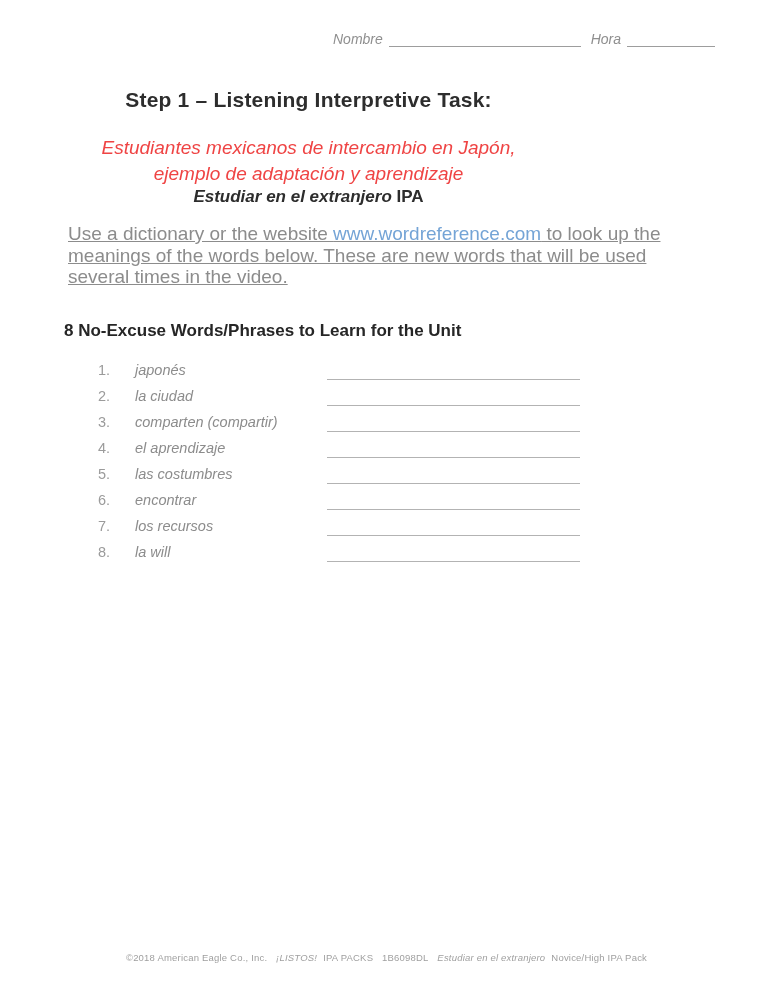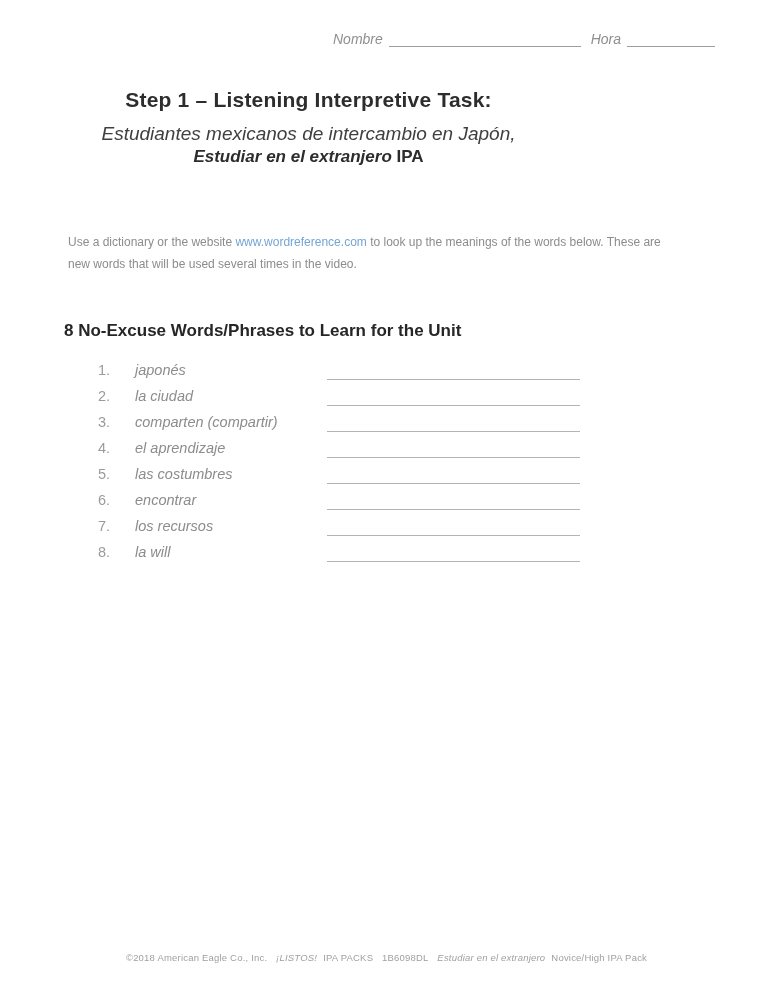--- a/index.html
+++ b/index.html
@@ -20,35 +20,34 @@
   .name-row .lbl{white-space:nowrap;padding-right:6px;}
   .write-line{border-bottom:1px solid #9d9d9d;height:16px;}
   .name-line{flex:1;margin-right:10px;}
   .hora-line{width:88px;}
   
   .title-block{position:absolute;top:88px;left:0;width:617px;text-align:center;}
   .main-title{
     font-size:21px;font-weight:bold;color:#2d2d2d;letter-spacing:.2px;
   }
   .subtitle{
-    margin-top:9px;
-    font-size:19px;font-style:italic;color:#404040;line-height:26px;
+    margin-top:23px;
+    font-size:19px;font-style:italic;color:#ef4444;line-height:26px;
   }
   .unit-title{
     font-size:17px;font-weight:bold;color:#2d2d2d;
   }
   .unit-title .it{font-style:italic;}
   
   .before-video{position:absolute;top:223px;left:68px;width:618px;}
   .section-heading-italic{
     font-size:17px;font-weight:bold;font-style:italic;color:#262626;
   }
   .instructions{
-    margin-top:9px;
-    font-size:12px;color:#8c8c8c;line-height:21.5px;
+    font-size:19px;color:#8c8c8c;line-height:21.5px;text-decoration:underline;
   }
   .instructions .link{color:#74a4d6;text-decoration:none;cursor:pointer;}
   
   .word-list{position:absolute;top:321px;left:64px;width:618px;}
   .section-heading{
     font-size:17px;font-weight:bold;color:#262626;
   }
   .list-rows{margin-top:13px;}
   .list-row{
     display:flex;align-items:flex-end;
@@ -85,20 +84,21 @@
     <span class="lbl">Nombre</span>
     <span class="write-line name-line"></span>
     <span class="lbl">Hora</span>
     <span class="write-line hora-line"></span>
   </div>
 
   <div class="title-block">
     <div class="main-title">Step 1 – Listening Interpretive Task:</div>
     <div class="subtitle">
       <div>Estudiantes mexicanos de intercambio en Japón,</div>
+      <div>ejemplo de adaptación y aprendizaje</div>
     </div>
     <div class="unit-title">
       <span class="it">Estudiar en el extranjero</span><span> IPA</span>
     </div>
   </div>
 
   <div class="before-video">
     <div class="instructions">
       <span>Use a dictionary or the website </span><span class="link">www.wordreference.com</span><span> to look up the meanings of the words below. These are new words that will be used several times in the video.</span>
     </div>

